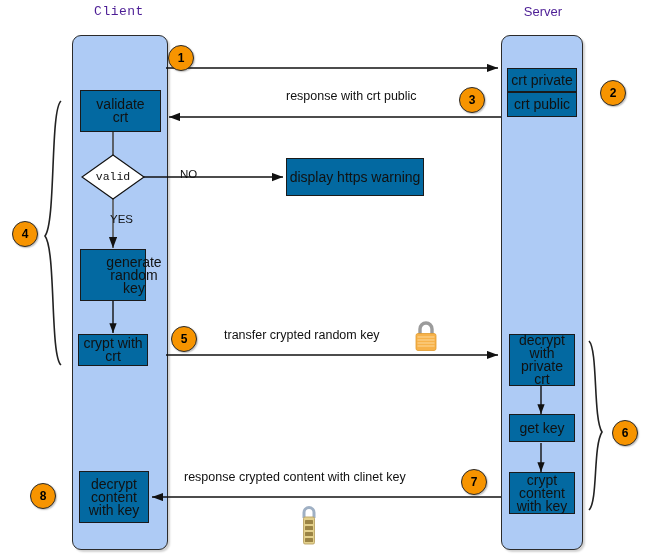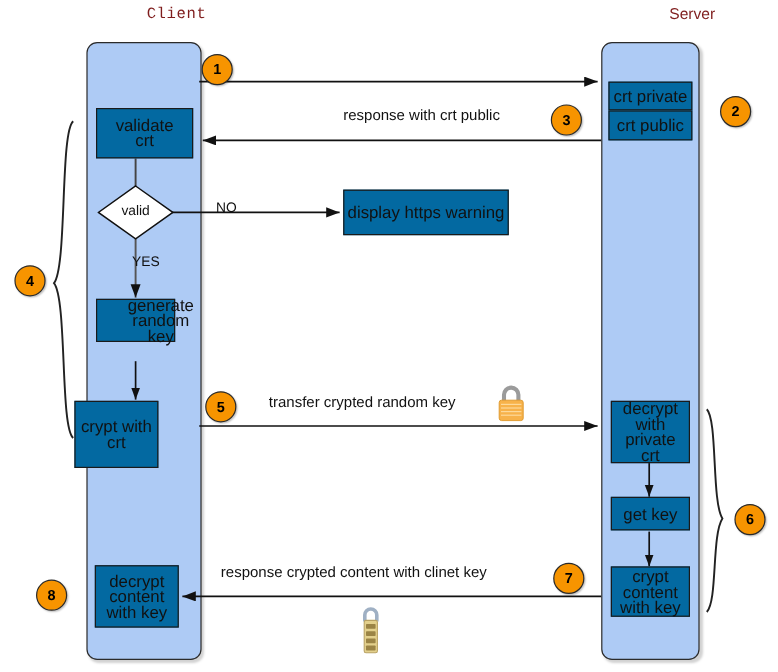--- a/index.html
+++ b/index.html
@@ -18,22 +18,22 @@
   .lane {
     position: absolute;
     background: #aecbf5;
     border: 1.5px solid #2b2b2b;
     border-radius: 9px;
     box-shadow: 2px 2px 2px rgba(0,0,0,0.18);
   }
   .lane-title {
     position: absolute;
     font-size: 13px;
-    color: #7f1d1d;
-    text-align: right;
+    color: #4c1d95;
+    text-align: center;
     white-space: nowrap;
   }
   .lane-title.mono {
     font-family: "Liberation Mono", "DejaVu Sans Mono", monospace;
     letter-spacing: 0.5px;
   }
   .node {
     position: absolute;
     background: #0369a1;
     border: 1.2px solid #1a1a1a;
@@ -135,35 +135,35 @@
     <line x1="541" y1="443" x2="541" y2="472" stroke="#111111" stroke-width="1.4" marker-end="url(#arrs)"></line>
 
     <path d="M61,101 C50,110 56,222 45,236 C56,250 50,356 61,365" fill="none" stroke="#222222" stroke-width="1.6"></path>
 
     <path d="M589,341 C598,350 593,418 602,432 C593,446 598,501 589,510" fill="none" stroke="#222222" stroke-width="1.6"></path>
   </svg>
 
   <div class="node" style="left:80px; top:90px; width:81px; height:42px; white-space:pre-line;">validate
 crt</div>
 
-  <div class="diamond-wrap" style="left:81px; top:154px; width:64px; height:46px;">
+  <div class="diamond-wrap" style="left:81px; top:154px; width:64px; height:46px;font-family:Liberation Mono, monospace;">
     <svg width="64" height="46" viewBox="0 0 64 46" xmlns="http://www.w3.org/2000/svg">
       <polygon points="32,1 63,23 32,45 1,23" fill="#ffffff" stroke="#111111" stroke-width="1.2"></polygon>
     </svg>
     <div class="diamond-label" style="top:16px;">valid</div>
   </div>
 
   <div class="small-label" style="left:95px; top:213px; width:38px; text-align:right;">YES</div>
   <div class="small-label" style="left:180px; top:168px;">NO</div>
 
-  <div class="node" style="left:80px; top:249px; width:66px; height:36px; white-space:pre-line;padding-left:44px;">generate
+  <div class="node" style="left:80px; top:249px; width:66px; height:52px; white-space:pre-line;padding-left:44px;">generate
 random
 key</div>
 
-  <div class="node" style="left:62px; top:334px; width:70px; height:56px; white-space:pre-line;">crypt with
+  <div class="node" style="left:78px; top:334px; width:70px; height:32px; white-space:pre-line;">crypt with
 crt</div>
 
   <div class="node" style="left:79px; top:471px; width:70px; height:52px; white-space:pre-line;">decrypt
 content
 with key</div>
 
   <div class="node" style="left:286px; top:158px; width:138px; height:38px;">display https warning</div>
 
   <div class="node" style="left:507px; top:68px; width:70px; height:24px;">crt private</div>
   <div class="node" style="left:507px; top:92px; width:70px; height:25px;">crt public</div>

